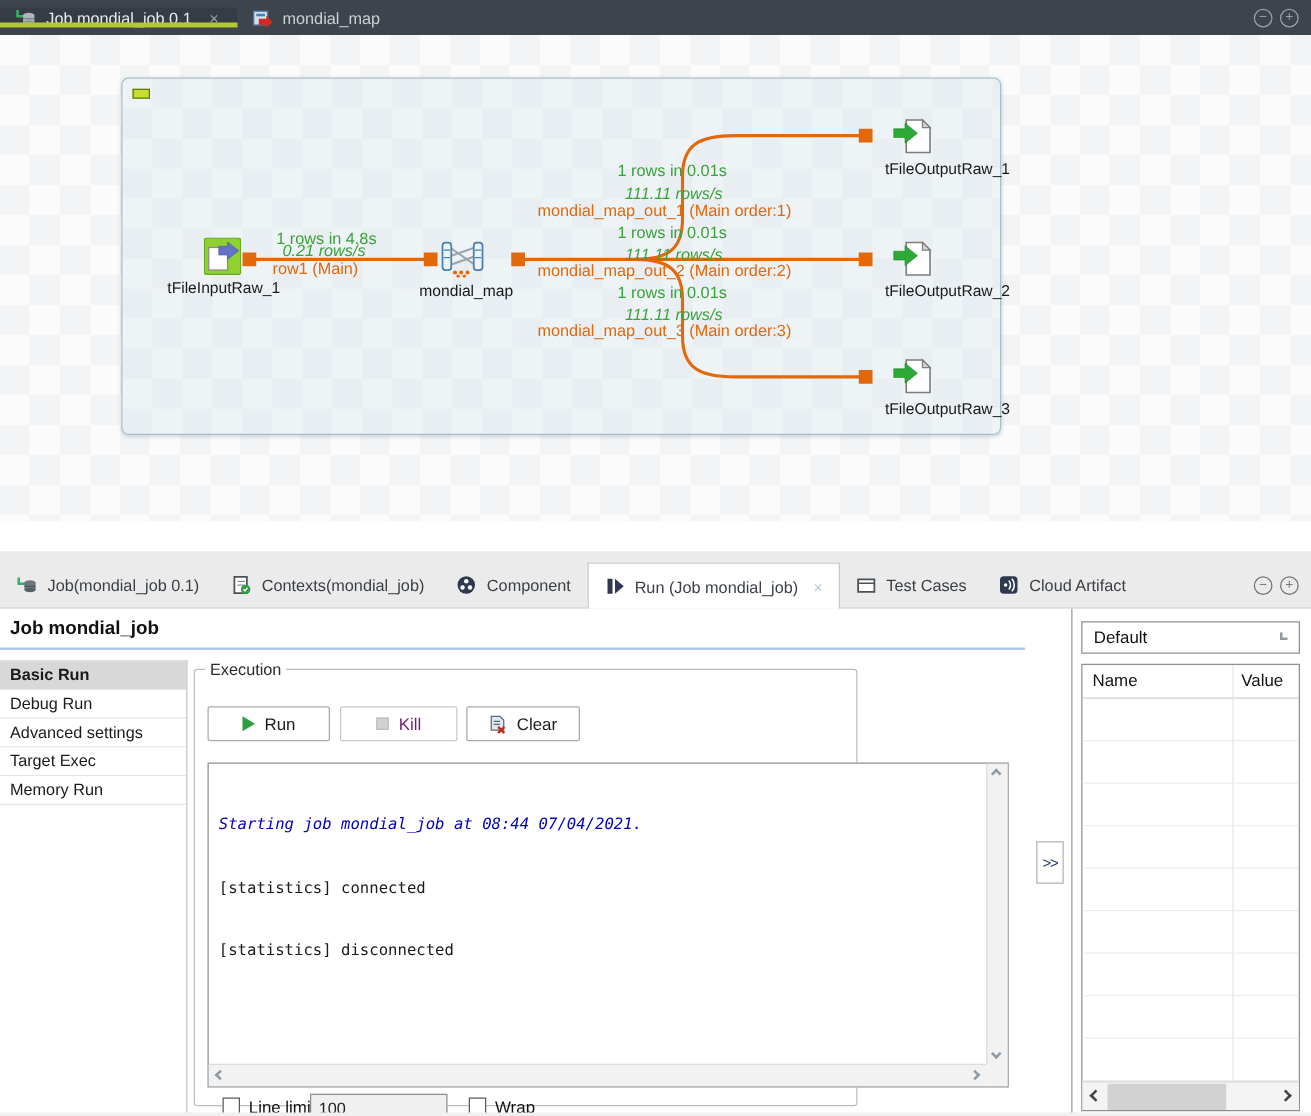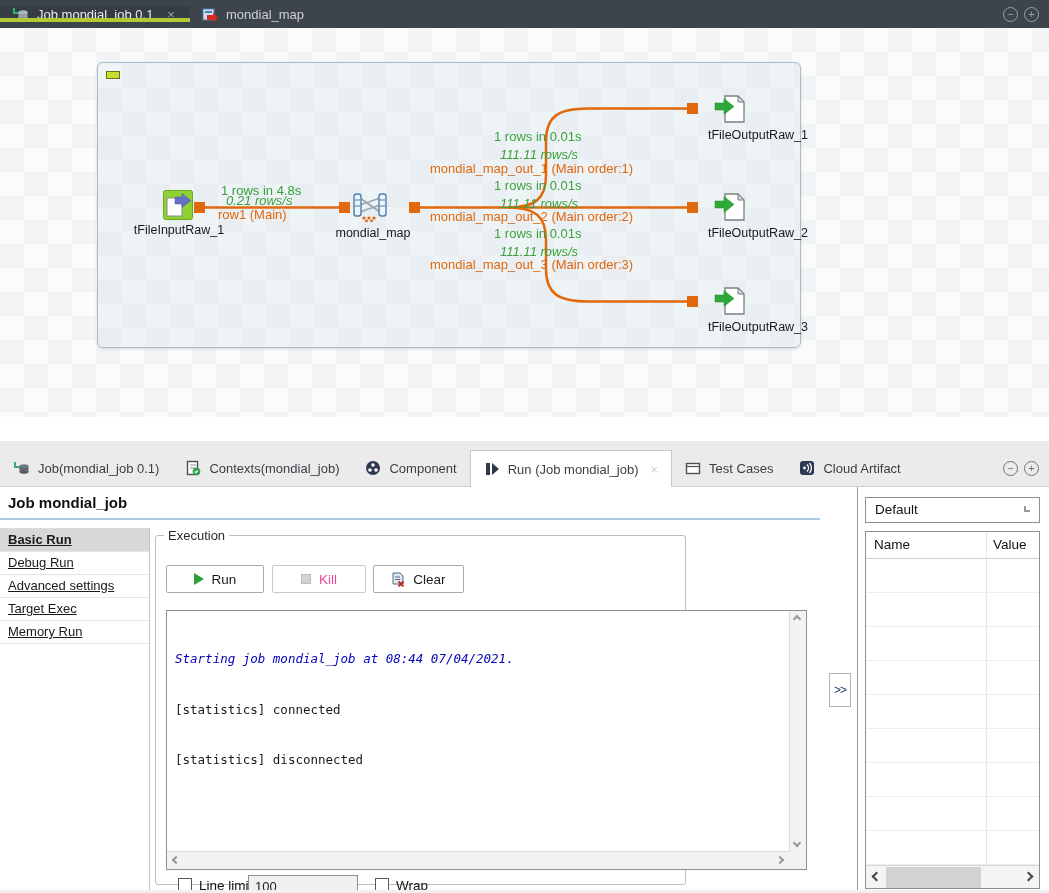--- a/index.html
+++ b/index.html
@@ -54,32 +54,32 @@
   .ptab .close { color:#c2ccd4; font-size:13px; margin-left:4px; }
   .ptab svg { flex:0 0 auto; }
 
   
   .main { position:absolute; left:0; top:487px; width:1049px; height:406px; background:#fff; }
   .page-title { position:absolute; left:8px; top:7px; font-size:15px; font-weight:bold; color:#111; }
   .title-underline { position:absolute; left:0; top:31px; width:820px; height:2px; background:#a9c9e6; }
 
   .sidebar { position:absolute; left:0; top:41px; width:149px; border-top:1px solid #dcdcdc; }
   .side-item { height:23px; line-height:22px; padding-left:8px; font-size:13px; color:#1a1a1a;
-               border-bottom:1px solid #e4e4e4; background:#fff;text-decoration:underline; }
+               border-bottom:1px solid #e4e4e4; background:#fff; }
   .side-item.selected { background:#d8d8d8; font-weight:bold; }
   .sidebar-divider { position:absolute; left:149px; top:41px; bottom:0; width:1px; background:#c3c3c3; }
 
   .execution { position:absolute; left:155px; top:41px; width:531px; height:357px;
                border:1px solid #bdbdbd; border-radius:3px; }
   .execution legend { margin-left:8px; padding:0 4px; font-size:13px; color:#2a2a2a; }
 
   .btn { position:absolute; top:22px; height:28px; background:#fff; border:1px solid #a9a9a9;
          border-radius:2px; font-size:13.5px; color:#1a1a1a; display:flex; align-items:center;
          justify-content:center; gap:8px; font-family:"Liberation Sans",sans-serif; }
-  .btn.disabled { color:#ec4899; border-color:#c9c9c9; }
+  .btn.disabled { color:#701a75; border-color:#c9c9c9; }
   .play-tri { width:0; height:0; border-left:10px solid #2e9e3e; border-top:6px solid transparent;
               border-bottom:6px solid transparent; display:inline-block; }
   .kill-sq { width:10px; height:10px; background:#d2d2d2; border:1px solid #bdbdbd; display:inline-block; }
 
   .console { position:absolute; left:10px; top:67px; width:641px; height:260px;
              border:1px solid #8f8f8f; background:#fff; }
   .console-text { position:absolute; left:2px; top:2px; right:19px; bottom:20px; padding:4px 6px;
                   overflow:hidden; font-family:"DejaVu Sans Mono", monospace; font-size:12.5px;
                   line-height:1.35; white-space:pre; }
   .cline { min-height:17px; color:#1a1a1a; }

